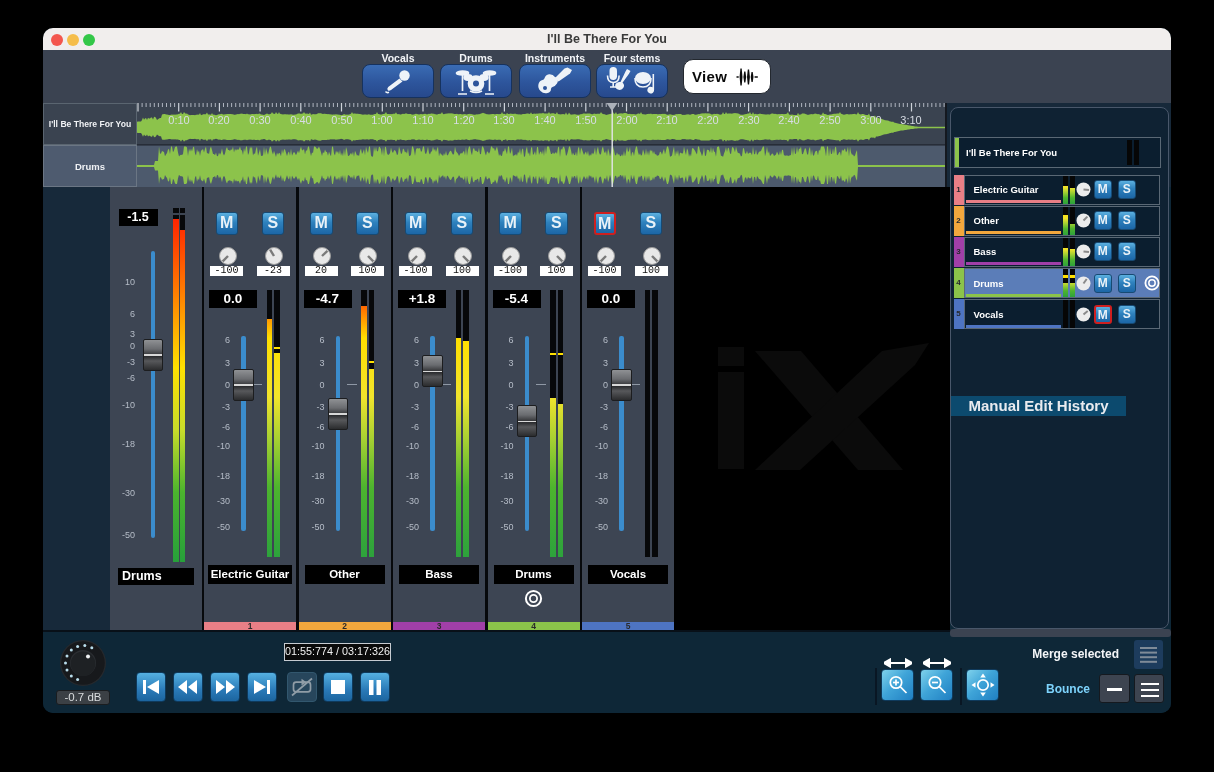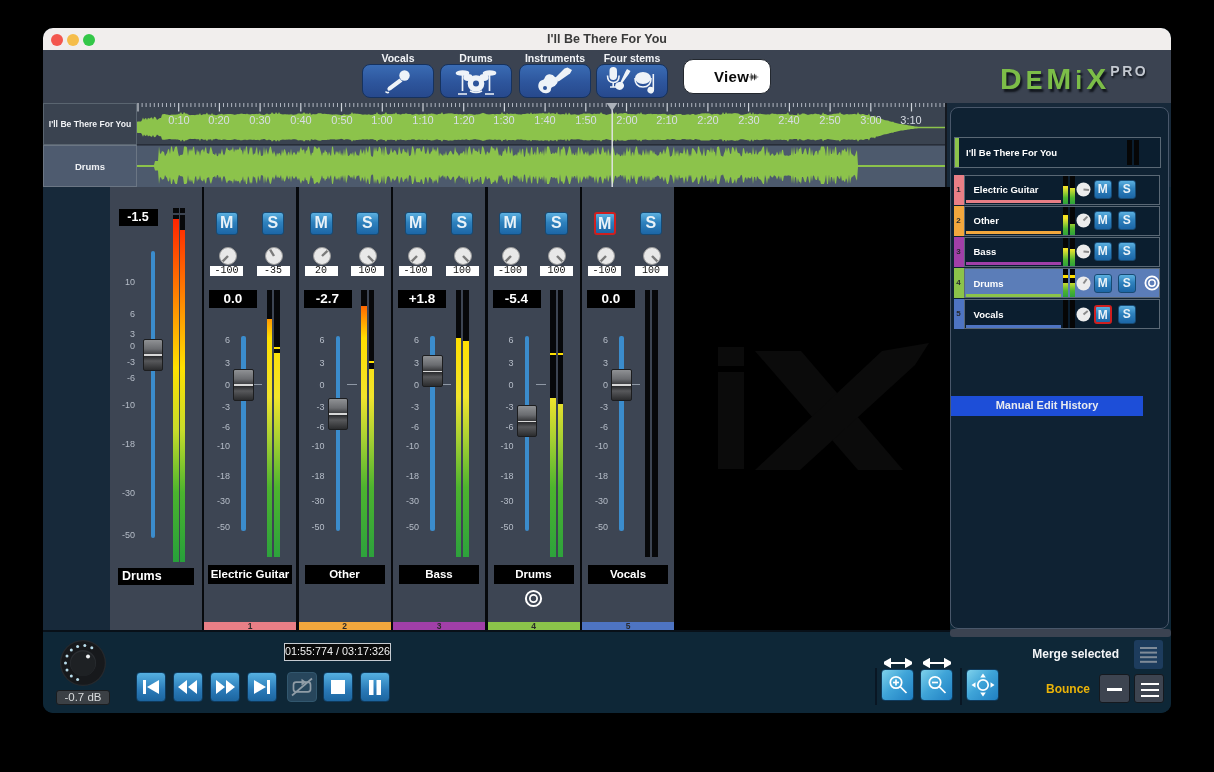--- a/index.html
+++ b/index.html
@@ -55,35 +55,33 @@
 <rect x="4.5" y="2" width="7.5" height="13" rx="3.7"></rect>
 <path d="M2.5 10.5 q0 7 5.8 7 q5.8 0 5.8 -7" stroke="#eef3f8" stroke-width="1.6" fill="none"></path>
 <path d="M8.2 17.5 V22 M5 22 H11.5" stroke="#eef3f8" stroke-width="1.6"></path>
 <path d="M22 4 l3.5 2 -1.5 2.8 -6.5 9 q2.5 2 1 4.8 q-1.5 2.8 -4.8 2.2 q-3.2 -0.6 -3.5 -3.5 q-0.3 -3 2.8 -4 q1.5 -0.5 2.5 -0.2 l5 -10.5 z"></path>
 <ellipse cx="38" cy="13" rx="8" ry="6"></ellipse>
 <path d="M30 13 q0 9 8 9 q8 0 8 -9" stroke="#eef3f8" stroke-width="1.7" fill="none"></path>
 <path d="M47.5 9 l1.6 0 0 16 a3.4 3.4 0 1 1 -1.6 -2.8 z"></path>
 </g>
         </svg>
       </div>
-      <div style="position:absolute;left:640px;top:9px;width:88px;height:35px;background:#fff;border:1.6px solid #23282f;border-radius:10px;box-sizing:border-box;display:flex;align-items:center;justify-content:space-between;padding:0 11px 0 30px">
+      <div style="position:absolute;left:640px;top:9px;width:88px;height:35px;background:#fff;border:1.6px solid #23282f;border-radius:10px;box-sizing:border-box;display:flex;align-items:center;justify-content:space-between;padding:0 11px 0 8px">
         <span style="color:#0a0a0a;font-size:15px;font-weight:bold;letter-spacing:0.3px">View</span>
         <svg width="23" height="20" viewBox="0 0 23 20">
           <g fill="#0a0a0a">
 <path d="M0.5 9.3 h2.2 v1.4 h-2.2 z"></path>
 <polygon points="4.4,1.5 5.7,1.5 6.5,10 5.7,18.5 4.4,18.5 3.6,10"></polygon>
 <polygon points="8.2,4.5 9.4,4.5 10.2,10 9.4,15.5 8.2,15.5 7.4,10"></polygon>
 <polygon points="11.8,2.5 13.1,2.5 13.9,10 13.1,17.5 11.8,17.5 11.0,10"></polygon>
 <polygon points="15.5,5 16.7,5 17.5,10 16.7,15 15.5,15 14.7,10"></polygon>
 <path d="M18.6 9.3 h3.2 v1.4 h-3.2 z"></path>
 </g>
         </svg>
       </div>
-      <div style="position:absolute;left:957px;top:6px;width:175px;text-align:left;white-space:nowrap;line-height:30px">
-<span style="font-weight:bold;font-size:30px;letter-spacing:4px;color:#7cbd48;text-shadow:2px 3px 2px rgba(8,11,16,0.8)">D<span style="font-size:25px">E</span>M<span style="font-size:25px">i</span>X</span><span style="font-weight:bold;font-size:14px;color:#c3c8d0;vertical-align:13px;letter-spacing:2.5px;text-shadow:1px 2px 2px rgba(8,11,16,0.8)">PRO</span></div>
     </div>
   <div style="position:absolute;left:0;top:75px;width:94px;height:42px;background:#3a4350;border:1px solid #5a6570;box-sizing:border-box;display:flex;align-items:center;justify-content:center;color:#f0f2f5;font-size:8.6px;font-weight:bold">I'll Be There For You</div>
   <div style="position:absolute;left:0;top:117px;width:94px;height:42px;background:#4e5b6f;border:1px solid #6b7684;box-sizing:border-box;display:flex;align-items:center;justify-content:center;color:#f0f2f5;font-size:9.5px;font-weight:bold">Drums</div>
   <div style="position:absolute;left:904px;top:75px;width:224px;height:84px;background:#17293a"></div>
   <svg width="810" height="84" style="position:absolute;left:94px;top:75px">
 <rect x="0" y="0" width="810" height="42" fill="#3a4350"></rect>
 <rect x="0" y="42" width="810" height="42" fill="#4d5a6d"></rect>
 <rect x="0" y="41" width="810" height="1.6" fill="#272d38"></rect>
 <path d="M0,24.5L0,18.8L1,18.4L2,18.4L3,18.5L4,18.4L5,16.9L6,14.5L7,16.8L8,15.6L9,15.1L10,17.0L11,14.8L12,15.6L13,15.6L14,14.4L15,14.5L16,16.4L17,14.0L18,13.8L19,14.9L20,17.0L21,16.2L22,15.4L23,14.9L24,15.0L25,11.6L26,11.2L27,11.1L28,11.1L29,11.4L30,11.5L31,11.8L32,12.1L33,11.9L34,11.7L35,11.6L36,11.8L37,11.6L38,11.7L39,11.6L40,11.4L41,11.3L42,10.8L43,10.8L44,9.0L45,11.1L46,11.0L47,9.0L48,10.3L49,10.7L50,10.6L51,11.4L52,11.8L53,12.2L54,12.1L55,12.0L56,12.1L57,11.9L58,12.2L59,11.8L60,11.8L61,11.6L62,11.8L63,10.0L64,12.2L65,11.8L66,11.6L67,10.9L68,11.4L69,11.1L70,9.6L71,11.4L72,11.4L73,11.6L74,11.7L75,9.9L76,11.7L77,11.5L78,11.9L79,12.2L80,12.1L81,11.5L82,11.2L83,11.3L84,11.0L85,10.8L86,11.4L87,11.4L88,11.3L89,11.2L90,11.0L91,10.9L92,10.9L93,11.1L94,10.9L95,11.3L96,11.2L97,11.7L98,11.7L99,11.4L100,11.2L101,11.0L102,11.3L103,10.7L104,10.7L105,10.6L106,10.9L107,11.1L108,11.1L109,11.2L110,10.6L111,11.2L112,11.2L113,11.6L114,11.2L115,11.1L116,11.0L117,11.3L118,10.9L119,10.9L120,10.8L121,11.2L122,10.6L123,10.7L124,11.4L125,11.5L126,11.7L127,11.9L128,11.6L129,10.9L130,10.6L131,11.0L132,11.5L133,10.9L134,10.8L135,9.0L136,10.4L137,10.7L138,10.9L139,9.0L140,10.5L141,10.9L142,9.0L143,10.9L144,10.7L145,11.4L146,11.3L147,11.6L148,11.1L149,11.4L150,11.3L151,11.4L152,11.4L153,11.5L154,11.2L155,11.4L156,11.7L157,11.8L158,11.6L159,11.5L160,11.1L161,10.4L162,10.6L163,10.5L164,10.9L165,10.4L166,10.6L167,9.0L168,10.5L169,10.8L170,10.6L171,10.7L172,11.1L173,9.4L174,11.8L175,11.5L176,11.0L177,11.2L178,11.3L179,11.2L180,11.0L181,10.3L182,10.3L183,10.2L184,10.3L185,10.8L186,11.0L187,10.8L188,10.8L189,10.9L190,11.0L191,11.3L192,11.0L193,11.6L194,11.3L195,11.7L196,11.6L197,11.6L198,11.6L199,11.2L200,11.6L201,11.6L202,11.7L203,11.7L204,12.2L205,12.1L206,11.7L207,11.0L208,11.4L209,11.7L210,11.6L211,11.8L212,11.4L213,11.2L214,10.8L215,9.0L216,10.7L217,10.5L218,10.5L219,10.8L220,10.8L221,10.8L222,11.1L223,11.1L224,11.2L225,11.4L226,11.7L227,11.5L228,11.4L229,11.4L230,11.7L231,11.5L232,11.2L233,11.7L234,11.8L235,11.7L236,11.7L237,11.2L238,11.0L239,10.9L240,9.0L241,11.0L242,11.0L243,11.4L244,11.5L245,11.5L246,11.1L247,11.0L248,10.6L249,9.0L250,11.0L251,11.1L252,10.9L253,11.2L254,11.1L255,11.2L256,10.8L257,10.8L258,10.8L259,9.2L260,11.1L261,11.2L262,11.1L263,11.4L264,11.6L265,10.9L266,10.8L267,10.9L268,10.7L269,10.3L270,10.8L271,10.9L272,11.1L273,10.9L274,11.1L275,11.8L276,11.5L277,11.6L278,11.1L279,10.7L280,11.0L281,11.3L282,11.6L283,11.3L284,10.9L285,11.2L286,11.2L287,10.9L288,10.8L289,10.9L290,11.4L291,11.0L292,10.8L293,10.9L294,10.5L295,10.5L296,10.7L297,10.7L298,11.2L299,11.2L300,11.7L301,11.1L302,11.0L303,10.8L304,10.7L305,9.0L306,10.9L307,11.2L308,10.8L309,10.8L310,10.6L311,10.4L312,10.2L313,10.6L314,10.3L315,10.5L316,10.4L317,11.0L318,11.1L319,10.9L320,10.8L321,11.3L322,11.3L323,11.0L324,11.1L325,11.4L326,11.2L327,11.2L328,11.1L329,11.6L330,11.4L331,10.9L332,10.9L333,10.7L334,11.3L335,11.0L336,11.7L337,11.6L338,11.9L339,11.3L340,11.5L341,11.3L342,11.2L343,10.9L344,10.6L345,10.3L346,9.7L347,10.2L348,10.5L349,11.0L350,11.2L351,11.3L352,11.4L353,11.3L354,11.2L355,11.1L356,11.1L357,11.1L358,11.4L359,11.1L360,10.9L361,11.1L362,11.3L363,11.1L364,11.0L365,9.0L366,11.0L367,10.8L368,11.1L369,11.7L370,9.8L371,11.0L372,10.9L373,10.8L374,10.6L375,10.9L376,10.8L377,11.0L378,10.5L379,11.0L380,11.3L381,11.3L382,11.4L383,11.2L384,11.7L385,11.2L386,11.1L387,11.0L388,11.1L389,10.8L390,10.6L391,10.4L392,10.7L393,11.1L394,9.3L395,10.9L396,10.9L397,10.6L398,10.8L399,10.7L400,10.6L401,10.7L402,10.2L403,10.5L404,10.3L405,10.5L406,9.8L407,10.5L408,10.6L409,10.6L410,10.5L411,10.6L412,9.0L413,10.8L414,10.6L415,10.3L416,10.2L417,10.2L418,11.0L419,10.7L420,9.0L421,11.3L422,11.0L423,11.6L424,11.2L425,11.2L426,11.1L427,11.2L428,11.4L429,9.2L430,11.4L431,11.4L432,9.5L433,11.0L434,11.7L435,11.6L436,11.4L437,11.3L438,11.3L439,11.6L440,11.7L441,11.8L442,11.7L443,11.5L444,11.1L445,11.2L446,10.6L447,10.6L448,10.6L449,10.8L450,10.4L451,10.6L452,10.4L453,10.6L454,11.1L455,11.2L456,11.3L457,10.6L458,10.8L459,11.0L460,10.7L461,10.7L462,10.7L463,10.7L464,9.0L465,10.6L466,11.0L467,11.2L468,11.3L469,11.9L470,11.8L471,11.5L472,11.2L473,11.0L474,10.8L475,10.7L476,9.0L477,10.7L478,10.8L479,9.0L480,11.3L481,10.9L482,10.4L483,10.4L484,10.3L485,10.5L486,10.5L487,10.1L488,10.1L489,10.1L490,10.6L491,10.9L492,11.1L493,10.8L494,11.3L495,10.9L496,11.3L497,10.9L498,11.5L499,11.4L500,11.1L501,10.4L502,10.6L503,10.9L504,9.1L505,11.1L506,11.2L507,11.2L508,11.5L509,11.4L510,11.1L511,11.0L512,10.7L513,10.9L514,10.6L515,11.2L516,11.1L517,11.1L518,10.9L519,11.1L520,11.1L521,11.4L522,11.0L523,11.2L524,10.9L525,11.0L526,10.8L527,10.9L528,10.8L529,11.2L530,11.7L531,11.7L532,11.6L533,11.2L534,11.6L535,11.8L536,11.9L537,11.7L538,11.7L539,11.0L540,11.3L541,10.9L542,11.1L543,10.9L544,11.1L545,11.8L546,12.0L547,11.8L548,11.9L549,11.5L550,11.6L551,11.3L552,11.6L553,11.8L554,11.6L555,11.1L556,11.0L557,11.0L558,11.9L559,11.6L560,11.7L561,11.1L562,11.3L563,11.0L564,10.4L565,10.5L566,10.3L567,10.5L568,10.3L569,10.3L570,10.5L571,10.3L572,10.5L573,10.6L574,11.2L575,11.4L576,11.2L577,10.8L578,11.1L579,11.0L580,10.8L581,11.0L582,11.2L583,11.7L584,11.4L585,11.3L586,9.0L587,11.0L588,11.1L589,9.1L590,10.8L591,10.4L592,10.5L593,10.6L594,10.5L595,10.8L596,10.3L597,10.2L598,10.0L599,10.2L600,10.3L601,10.4L602,10.8L603,11.4L604,11.7L605,11.7L606,11.7L607,11.4L608,11.2L609,10.9L610,11.0L611,10.3L612,10.7L613,9.0L614,11.1L615,11.2L616,9.0L617,11.2L618,10.9L619,10.8L620,11.4L621,10.9L622,10.9L623,10.5L624,11.0L625,11.0L626,11.3L627,11.2L628,11.6L629,11.5L630,11.5L631,11.3L632,11.5L633,11.4L634,10.7L635,10.6L636,10.6L637,11.1L638,10.8L639,11.1L640,11.2L641,11.2L642,10.9L643,11.3L644,11.1L645,11.0L646,11.0L647,11.2L648,11.0L649,11.0L650,10.6L651,9.0L652,11.5L653,11.7L654,11.7L655,11.4L656,11.8L657,11.9L658,12.0L659,12.1L660,12.1L661,9.8L662,11.8L663,11.6L664,11.4L665,10.6L666,10.6L667,10.5L668,10.8L669,11.3L670,11.5L671,11.9L672,11.5L673,11.4L674,11.0L675,11.2L676,11.2L677,11.1L678,10.4L679,10.7L680,10.9L681,11.3L682,11.1L683,11.7L684,11.8L685,11.6L686,9.3L687,11.0L688,11.0L689,11.2L690,11.7L691,11.9L692,11.8L693,11.5L694,11.4L695,11.2L696,11.1L697,10.8L698,10.8L699,10.7L700,10.6L701,10.6L702,10.6L703,9.0L704,10.8L705,10.9L706,11.4L707,11.7L708,11.6L709,11.3L710,11.0L711,11.3L712,11.6L713,11.2L714,11.2L715,11.3L716,11.1L717,11.0L718,10.8L719,11.4L720,11.2L721,9.0L722,10.9L723,11.2L724,11.4L725,11.1L726,10.9L727,11.3L728,11.7L729,12.1L730,12.1L731,11.9L732,10.5L733,12.9L734,13.5L735,13.6L736,13.4L737,13.6L738,12.5L739,14.7L740,14.7L741,14.8L742,15.2L743,15.4L744,15.8L745,16.1L746,16.6L747,16.7L748,17.2L749,17.2L750,17.4L751,17.6L752,18.1L753,18.4L754,18.6L755,19.0L756,18.4L757,19.6L758,19.7L759,19.9L760,20.2L761,20.5L762,20.8L763,21.1L764,21.1L765,21.2L766,21.3L767,21.5L768,21.7L769,21.8L770,22.0L771,22.2L772,22.4L773,22.6L774,22.8L775,23.0L776,22.9L777,23.2L778,23.4L779,23.5L780,23.6L781,23.7L782,23.7L783,23.7L784,23.7L785,23.7L786,23.7L787,23.7L788,23.7L789,23.7L790,23.7L791,23.7L792,23.7L793,23.7L794,23.7L795,23.7L796,23.7L797,23.7L798,23.7L799,23.7L800,23.7L801,23.7L802,23.7L803,23.7L804,23.7L805,23.7L806,23.7L807,23.7L808,23.7L809,23.7L810,24.5L809,25.2L808,25.2L807,25.2L806,25.2L805,25.2L804,25.2L803,25.2L802,25.2L801,25.2L800,25.2L799,25.2L798,25.2L797,25.2L796,25.2L795,25.2L794,25.2L793,25.2L792,25.2L791,25.2L790,25.2L789,25.2L788,25.2L787,25.2L786,25.2L785,25.2L784,25.2L783,25.2L782,25.2L781,25.3L780,25.4L779,25.4L778,25.5L777,25.7L776,25.9L775,25.9L774,26.0L773,26.2L772,26.5L771,26.6L770,26.8L769,27.0L768,27.1L767,27.2L766,27.4L765,27.5L764,27.6L763,27.7L762,27.9L761,28.2L760,28.5L759,28.7L758,28.9L757,29.0L756,30.1L755,29.5L754,29.9L753,30.1L752,30.4L751,30.8L750,31.0L749,31.2L748,31.3L747,31.6L746,31.8L745,32.2L744,32.5L743,32.9L742,33.0L741,33.4L740,33.5L739,33.5L738,35.6L737,34.5L736,34.7L735,34.5L734,34.6L733,35.2L732,37.4L731,36.1L730,35.9L729,35.9L728,36.3L727,36.7L726,37.0L725,36.8L724,36.5L723,36.7L722,37.0L721,38.8L720,36.7L719,36.6L718,37.1L717,36.9L716,36.8L715,36.6L714,36.8L713,36.7L712,36.4L711,36.6L710,36.9L709,36.7L708,36.4L707,36.2L706,36.6L705,37.0L704,37.1L703,38.8L702,37.3L701,37.3L700,37.3L699,37.2L698,37.1L697,37.1L696,36.8L695,36.7L694,36.5L693,36.4L692,36.2L691,36.1L690,36.3L689,36.7L688,36.9L687,36.9L686,38.5L685,36.3L684,36.2L683,36.3L682,36.8L681,36.7L680,37.0L679,37.2L678,37.4L677,36.8L676,36.7L675,36.8L674,36.9L673,36.5L672,36.4L671,36.1L670,36.4L669,36.7L668,37.1L667,37.4L666,37.3L665,37.3L664,36.6L663,36.3L662,36.2L661,38.0L660,36.0L659,35.9L658,36.0L657,36.1L656,36.2L655,36.5L654,36.3L653,36.3L652,36.5L651,38.7L650,37.3L649,36.9L648,36.9L647,36.7L646,36.9L645,36.9L644,36.8L643,36.6L642,37.0L641,36.7L640,36.8L639,36.8L638,37.1L637,36.9L636,37.3L635,37.3L634,37.2L633,36.6L632,36.4L631,36.7L630,36.4L629,36.5L628,36.3L627,36.7L626,36.7L625,36.9L624,36.9L623,37.3L622,37.0L621,37.0L620,36.6L619,37.1L618,37.0L617,36.7L616,38.8L615,36.7L614,36.8L613,38.8L612,37.2L611,37.5L610,36.9L609,37.0L608,36.8L607,36.5L606,36.3L605,36.3L604,36.3L603,36.6L602,37.1L601,37.5L600,37.6L599,37.6L598,37.9L597,37.6L596,37.6L595,37.1L594,37.3L593,37.3L592,37.4L591,37.5L590,37.1L589,38.7L588,36.9L587,36.9L586,38.8L585,36.6L584,36.6L583,36.3L582,36.8L581,36.9L580,37.1L579,37.0L578,36.9L577,37.1L576,36.8L575,36.5L574,36.8L573,37.3L572,37.4L571,37.6L570,37.4L569,37.6L568,37.5L567,37.4L566,37.6L565,37.4L564,37.4L563,37.0L562,36.6L561,36.8L560,36.3L559,36.3L558,36.1L557,36.9L556,37.0L555,36.8L554,36.4L553,36.2L552,36.4L551,36.6L550,36.4L549,36.5L548,36.1L547,36.2L546,36.0L545,36.2L544,36.8L543,37.0L542,36.8L541,37.0L540,36.7L539,36.9L538,36.3L537,36.3L536,36.0L535,36.1L534,36.4L533,36.7L532,36.4L531,36.3L530,36.3L529,36.7L528,37.1L527,37.0L526,37.1L525,36.9L524,37.0L523,36.8L522,36.9L521,36.6L520,36.9L519,36.8L518,37.0L517,36.8L516,36.8L515,36.7L514,37.3L513,37.0L512,37.2L511,36.9L510,36.9L509,36.6L508,36.5L507,36.8L506,36.8L505,36.9L504,38.7L503,37.0L502,37.3L501,37.4L500,36.9L499,36.5L498,36.5L497,37.0L496,36.6L495,37.0L494,36.6L493,37.1L492,36.8L491,37.1L490,37.3L489,37.8L488,37.7L487,37.7L486,37.4L485,37.3L484,37.6L483,37.4L482,37.4L481,37.0L480,36.6L479,38.8L478,37.1L477,37.2L476,38.8L475,37.2L474,37.1L473,36.9L472,36.8L471,36.5L470,36.2L469,36.1L468,36.7L467,36.7L466,36.9L465,37.3L464,38.8L463,37.2L462,37.2L461,37.2L460,37.2L459,36.9L458,37.1L457,37.3L456,36.7L455,36.7L454,36.9L453,37.3L452,37.5L451,37.3L450,37.5L449,37.1L448,37.3L447,37.3L446,37.3L445,36.7L444,36.8L443,36.4L442,36.2L441,36.2L440,36.3L439,36.4L438,36.6L437,36.6L436,36.5L435,36.3L434,36.3L433,36.9L432,38.3L431,36.5L430,36.6L429,38.5L428,36.6L427,36.7L426,36.9L425,36.8L424,36.8L423,36.4L422,37.0L421,36.6L420,38.8L419,37.2L418,36.9L417,37.6L416,37.7L415,37.6L414,37.3L413,37.1L412,38.8L411,37.3L410,37.4L409,37.3L408,37.3L407,37.4L406,38.0L405,37.3L404,37.6L403,37.4L402,37.7L401,37.2L400,37.3L399,37.2L398,37.1L397,37.3L396,37.0L395,37.0L394,38.5L393,36.9L392,37.2L391,37.5L390,37.2L389,37.1L388,36.8L387,37.0L386,36.8L385,36.7L384,36.2L383,36.7L382,36.6L381,36.6L380,36.6L379,36.9L378,37.4L377,36.9L376,37.1L375,37.0L374,37.2L373,37.1L372,37.0L371,36.9L370,38.0L369,36.3L368,36.8L367,37.1L366,36.9L365,38.8L364,37.0L363,36.8L362,36.7L361,36.8L360,37.0L359,36.8L358,36.6L357,36.8L356,36.9L355,36.8L354,36.8L353,36.6L352,36.6L351,36.7L350,36.8L349,37.0L348,37.4L347,37.6L346,38.1L345,37.5L344,37.2L343,37.0L342,36.8L341,36.7L340,36.5L339,36.6L338,36.1L337,36.4L336,36.3L335,36.9L334,36.6L333,37.2L332,37.0L331,37.0L330,36.5L329,36.3L328,36.8L327,36.8L326,36.7L325,36.6L324,36.9L323,36.9L322,36.7L321,36.7L320,37.1L319,37.0L318,36.8L317,36.9L316,37.5L315,37.4L314,37.6L313,37.3L312,37.7L311,37.5L310,37.3L309,37.1L308,37.1L307,36.7L306,37.0L305,38.8L304,37.2L303,37.1L302,36.9L301,36.8L300,36.3L299,36.7L298,36.7L297,37.2L296,37.2L295,37.4L294,37.4L293,37.0L292,37.1L291,36.9L290,36.6L289,37.0L288,37.1L287,37.0L286,36.8L285,36.8L284,37.0L283,36.7L282,36.4L281,36.7L280,36.9L279,37.2L278,36.8L277,36.3L276,36.5L275,36.2L274,36.8L273,37.0L272,36.8L271,37.0L270,37.1L269,37.6L268,37.2L267,37.0L266,37.1L265,37.0L264,36.4L263,36.5L262,36.9L261,36.8L260,36.8L259,38.6L258,37.1L257,37.1L256,37.1L255,36.7L254,36.8L253,36.8L252,37.0L251,36.8L250,37.0L249,38.8L248,37.3L247,37.0L246,36.9L245,36.5L244,36.5L243,36.5L242,36.9L241,36.9L240,38.8L239,37.0L238,37.0L237,36.7L236,36.2L235,36.2L234,36.2L233,36.3L232,36.7L231,36.5L230,36.3L229,36.5L228,36.6L227,36.5L226,36.3L225,36.6L224,36.8L223,36.8L222,36.8L221,37.1L220,37.1L219,37.1L218,37.4L217,37.3L216,37.2L215,38.8L214,37.1L213,36.7L212,36.5L211,36.2L210,36.3L209,36.3L208,36.5L207,36.9L206,36.3L205,35.9L204,35.8L203,36.3L202,36.2L201,36.4L200,36.4L199,36.7L198,36.4L197,36.3L196,36.4L195,36.3L194,36.6L193,36.3L192,36.9L191,36.6L190,36.9L189,37.0L188,37.1L187,37.1L186,36.9L185,37.1L184,37.5L183,37.7L182,37.6L181,37.6L180,37.0L179,36.7L178,36.6L177,36.7L176,36.9L175,36.5L174,36.2L173,38.4L172,36.9L171,37.2L170,37.3L169,37.1L168,37.4L167,38.8L166,37.3L165,37.5L164,37.0L163,37.3L162,37.3L161,37.4L160,36.8L159,36.4L158,36.3L157,36.2L156,36.2L155,36.6L154,36.7L153,36.4L152,36.5L151,36.5L150,36.7L149,36.6L148,36.9L147,36.4L146,36.7L145,36.5L144,37.2L143,37.0L142,38.8L141,37.1L140,37.4L139,38.8L138,37.1L137,37.2L136,37.4L135,38.8L134,37.1L133,37.0L132,36.5L131,36.9L130,37.3L129,37.0L128,36.3L127,36.1L126,36.3L125,36.4L124,36.5L123,37.2L122,37.3L121,36.8L120,37.1L119,37.0L118,37.0L117,36.6L116,36.9L115,36.8L114,36.7L113,36.4L112,36.8L111,36.8L110,37.3L109,36.8L108,36.8L107,36.8L106,37.0L105,37.3L104,37.2L103,37.2L102,36.7L101,36.9L100,36.8L99,36.6L98,36.3L97,36.3L96,36.7L95,36.7L94,37.0L93,36.9L92,37.0L91,37.0L90,36.9L89,36.7L88,36.6L87,36.5L86,36.6L85,37.1L84,36.9L83,36.6L82,36.7L81,36.5L80,35.9L79,35.8L78,36.0L77,36.5L76,36.3L75,37.9L74,36.3L73,36.4L72,36.6L71,36.5L70,38.2L69,36.8L68,36.6L67,37.0L66,36.4L65,36.2L64,35.8L63,37.9L62,36.2L61,36.3L60,36.2L59,36.2L58,35.8L57,36.1L56,35.9L55,36.0L54,35.9L53,35.8L52,36.2L51,36.6L50,37.3L49,37.2L48,37.6L47,38.8L46,36.9L45,36.8L44,38.8L43,37.1L42,37.1L41,36.6L40,36.6L39,36.4L38,36.3L37,36.4L36,36.2L35,36.4L34,36.2L33,36.1L32,35.9L31,36.2L30,36.5L29,36.6L28,36.8L27,36.8L26,36.7L25,36.4L24,33.3L23,33.3L22,32.9L21,32.2L20,31.4L19,33.3L18,34.3L17,34.1L16,31.9L15,33.7L14,33.8L13,32.7L12,32.7L11,33.4L10,31.4L9,33.1L8,32.7L7,31.6L6,33.7L5,31.5L4,30.1L3,30.0L2,30.1L1,30.1L0,29.8Z" fill="#8cc34b"></path>
 <path d="M0,63L0,62.0L1,62.0L2,62.0L3,62.0L4,62.0L5,62.0L6,62.0L7,62.0L8,62.0L9,62.0L10,62.0L11,62.0L12,62.0L13,62.0L14,62.0L15,62.0L16,62.0L17,62.0L18,58.0L19,58.0L20,58.0L21,58.0L22,43.5L23,50.7L24,50.4L25,48.0L26,48.5L27,48.9L28,53.2L29,51.4L30,50.1L31,46.4L32,46.1L33,51.0L34,43.5L35,43.5L36,49.2L37,47.6L38,43.9L39,43.5L40,43.5L41,49.6L42,53.5L43,52.2L44,51.8L45,51.9L46,51.1L47,43.5L48,43.5L49,43.5L50,44.5L51,53.1L52,45.5L53,48.8L54,45.4L55,48.5L56,44.2L57,43.5L58,50.4L59,52.4L60,46.0L61,49.5L62,47.5L63,52.9L64,47.7L65,47.1L66,46.1L67,49.6L68,45.7L69,43.5L70,50.4L71,50.0L72,51.2L73,45.5L74,43.5L75,46.9L76,51.1L77,50.9L78,52.2L79,49.4L80,53.3L81,53.0L82,49.5L83,51.8L84,49.8L85,45.3L86,50.4L87,52.4L88,50.6L89,46.0L90,43.9L91,47.1L92,47.0L93,47.9L94,46.3L95,47.0L96,43.5L97,49.4L98,45.8L99,47.7L100,45.9L101,46.9L102,46.1L103,43.5L104,47.1L105,47.4L106,51.9L107,44.9L108,49.0L109,43.5L110,43.5L111,52.1L112,49.7L113,43.5L114,45.8L115,43.5L116,52.4L117,50.3L118,51.1L119,46.0L120,43.5L121,52.8L122,49.5L123,46.1L124,53.1L125,52.8L126,52.6L127,43.5L128,51.9L129,44.7L130,48.5L131,51.8L132,47.1L133,43.5L134,44.0L135,48.7L136,51.5L137,47.8L138,50.8L139,54.0L140,49.4L141,51.8L142,49.7L143,50.4L144,53.3L145,46.1L146,50.7L147,46.2L148,46.5L149,49.7L150,52.9L151,49.8L152,48.4L153,52.7L154,45.4L155,52.8L156,50.5L157,48.7L158,50.3L159,52.2L160,50.0L161,47.6L162,50.3L163,46.4L164,43.5L165,47.2L166,47.3L167,45.8L168,51.4L169,47.2L170,47.8L171,43.5L172,43.5L173,48.8L174,53.1L175,49.5L176,49.9L177,43.5L178,43.6L179,44.5L180,45.9L181,45.2L182,43.5L183,46.1L184,49.2L185,52.9L186,48.9L187,50.2L188,46.5L189,48.8L190,49.1L191,52.8L192,48.5L193,51.2L194,53.3L195,43.8L196,43.5L197,50.5L198,52.5L199,47.5L200,49.9L201,47.9L202,51.4L203,46.7L204,52.7L205,49.4L206,53.2L207,45.4L208,53.1L209,43.9L210,47.1L211,53.1L212,52.8L213,51.6L214,49.8L215,51.9L216,48.6L217,53.8L218,47.7L219,50.0L220,52.7L221,51.8L222,53.3L223,48.1L224,45.6L225,51.1L226,49.0L227,45.9L228,52.2L229,43.5L230,47.2L231,50.1L232,43.5L233,43.5L234,52.5L235,53.8L236,53.5L237,43.5L238,48.7L239,43.5L240,48.5L241,48.0L242,43.5L243,44.2L244,46.2L245,52.3L246,43.5L247,53.3L248,43.5L249,44.3L250,50.3L251,52.1L252,51.6L253,50.1L254,44.5L255,48.5L256,50.0L257,47.3L258,47.2L259,48.8L260,52.3L261,50.9L262,43.5L263,46.8L264,51.0L265,50.3L266,45.4L267,46.5L268,49.4L269,48.5L270,50.7L271,45.0L272,52.7L273,52.9L274,51.5L275,43.5L276,43.5L277,46.8L278,52.7L279,46.4L280,45.1L281,45.5L282,45.4L283,45.1L284,49.1L285,47.8L286,43.5L287,43.5L288,50.0L289,51.3L290,48.2L291,43.6L292,50.0L293,51.4L294,48.8L295,48.2L296,43.5L297,47.8L298,45.7L299,49.0L300,46.0L301,43.5L302,53.4L303,49.5L304,51.5L305,51.6L306,53.3L307,50.1L308,52.5L309,47.7L310,52.6L311,51.9L312,49.8L313,48.0L314,47.7L315,50.1L316,51.7L317,50.9L318,43.5L319,48.3L320,49.6L321,50.8L322,52.9L323,51.3L324,49.8L325,50.7L326,48.9L327,47.8L328,52.3L329,43.5L330,52.7L331,46.8L332,43.5L333,43.5L334,49.2L335,52.3L336,46.0L337,44.9L338,48.0L339,47.6L340,48.5L341,49.3L342,44.4L343,51.2L344,50.9L345,43.5L346,43.5L347,45.7L348,50.1L349,52.4L350,48.3L351,49.0L352,50.7L353,48.8L354,43.5L355,43.5L356,45.8L357,45.0L358,48.2L359,45.9L360,43.5L361,47.8L362,53.1L363,50.9L364,52.9L365,52.7L366,47.7L367,48.7L368,44.7L369,48.1L370,51.3L371,43.5L372,43.5L373,51.1L374,48.9L375,44.6L376,53.6L377,52.1L378,52.4L379,50.7L380,53.0L381,48.5L382,50.6L383,45.1L384,52.3L385,46.4L386,45.3L387,53.7L388,53.5L389,46.5L390,43.5L391,51.2L392,48.9L393,53.5L394,45.3L395,43.5L396,51.9L397,50.8L398,48.1L399,52.7L400,44.3L401,43.7L402,52.1L403,49.2L404,48.3L405,51.4L406,46.8L407,53.0L408,43.5L409,51.2L410,43.5L411,43.5L412,43.5L413,47.2L414,51.0L415,51.1L416,49.3L417,51.1L418,49.9L419,49.1L420,50.9L421,44.6L422,43.5L423,53.9L424,45.5L425,46.9L426,44.1L427,43.5L428,46.6L429,52.9L430,51.4L431,47.9L432,43.6L433,43.5L434,47.3L435,52.4L436,49.4L437,51.8L438,52.2L439,48.6L440,53.4L441,45.6L442,43.5L443,51.9L444,44.5L445,46.6L446,49.6L447,52.0L448,50.0L449,48.4L450,52.0L451,47.6L452,53.5L453,50.9L454,52.8L455,49.6L456,51.4L457,49.6L458,44.3L459,52.2L460,46.8L461,43.5L462,49.6L463,51.7L464,51.1L465,45.6L466,43.5L467,48.6L468,50.3L469,47.5L470,52.9L471,45.3L472,48.4L473,53.4L474,49.4L475,43.5L476,43.5L477,47.3L478,52.0L479,52.4L480,49.2L481,51.9L482,50.8L483,52.9L484,53.3L485,50.9L486,53.5L487,47.7L488,53.4L489,49.0L490,43.5L491,49.0L492,48.1L493,43.5L494,53.7L495,49.4L496,48.9L497,53.1L498,47.3L499,43.5L500,43.5L501,49.1L502,52.2L503,50.2L504,52.8L505,51.8L506,46.3L507,49.6L508,52.6L509,45.2L510,52.2L511,47.6L512,52.7L513,46.5L514,48.4L515,47.1L516,51.0L517,47.9L518,51.5L519,50.9L520,52.7L521,52.4L522,51.9L523,48.5L524,49.3L525,51.8L526,48.6L527,45.8L528,51.2L529,47.4L530,43.5L531,43.5L532,47.0L533,53.7L534,53.2L535,52.4L536,47.4L537,43.5L538,53.4L539,47.6L540,51.5L541,46.7L542,53.8L543,49.6L544,50.0L545,50.6L546,50.2L547,43.5L548,48.5L549,52.1L550,45.3L551,47.6L552,53.8L553,50.8L554,53.4L555,45.6L556,44.9L557,46.3L558,47.8L559,49.8L560,51.4L561,43.5L562,43.5L563,48.0L564,50.0L565,53.3L566,50.2L567,44.2L568,52.9L569,52.5L570,46.6L571,47.1L572,47.3L573,49.8L574,43.5L575,50.6L576,44.8L577,48.6L578,49.0L579,53.7L580,44.2L581,43.5L582,43.5L583,47.9L584,53.1L585,52.7L586,54.1L587,50.5L588,48.0L589,43.9L590,48.9L591,44.4L592,45.4L593,50.2L594,51.2L595,44.5L596,43.9L597,46.1L598,49.2L599,43.5L600,47.6L601,50.2L602,49.7L603,51.0L604,53.6L605,52.8L606,44.9L607,45.5L608,50.3L609,50.7L610,47.7L611,51.0L612,50.0L613,49.6L614,49.9L615,52.2L616,43.5L617,50.7L618,51.4L619,46.2L620,52.1L621,50.8L622,48.8L623,48.5L624,47.9L625,45.5L626,43.5L627,43.5L628,53.3L629,49.7L630,43.5L631,50.5L632,48.1L633,52.9L634,51.9L635,50.6L636,50.7L637,53.0L638,52.3L639,51.4L640,48.4L641,50.8L642,52.6L643,47.7L644,51.9L645,47.0L646,46.7L647,52.6L648,52.3L649,53.0L650,51.9L651,53.2L652,52.5L653,52.5L654,51.8L655,44.0L656,52.8L657,43.5L658,51.0L659,50.4L660,43.5L661,49.7L662,45.6L663,46.1L664,43.5L665,51.2L666,50.9L667,47.9L668,45.0L669,45.9L670,50.7L671,52.0L672,46.1L673,43.8L674,53.0L675,46.3L676,52.6L677,52.4L678,48.9L679,47.8L680,47.9L681,52.6L682,46.6L683,47.9L684,43.5L685,43.5L686,43.5L687,43.5L688,46.8L689,53.4L690,43.5L691,43.5L692,53.7L693,44.2L694,51.0L695,50.8L696,45.3L697,51.1L698,44.6L699,43.5L700,52.3L701,51.5L702,49.5L703,48.8L704,53.0L705,46.3L706,48.1L707,46.8L708,45.2L709,49.6L710,47.7L711,43.5L712,53.5L713,43.6L714,49.4L715,51.7L716,51.4L717,53.4L718,52.5L719,49.2L720,47.0L721,62.0L722,62.0L723,62.0L724,62.0L725,62.0L726,62.0L727,62.0L728,62.0L729,62.0L730,62.0L731,62.0L732,62.0L733,62.0L734,62.0L735,62.0L736,62.0L737,62.0L738,62.0L739,62.0L740,62.0L741,62.0L742,62.0L743,62.0L744,62.0L745,62.0L746,62.0L747,62.0L748,62.0L749,62.0L750,62.0L751,62.0L752,62.0L753,62.0L754,62.0L755,62.0L756,62.0L757,62.0L758,62.0L759,62.0L760,62.0L761,62.0L762,62.0L763,62.0L764,62.0L765,62.0L766,62.0L767,62.0L768,62.0L769,62.0L770,62.0L771,62.0L772,62.0L773,62.0L774,62.0L775,62.0L776,62.0L777,62.0L778,62.0L779,62.0L780,62.0L781,62.0L782,62.0L783,62.0L784,62.0L785,62.0L786,62.0L787,62.0L788,62.0L789,62.0L790,62.0L791,62.0L792,62.0L793,62.0L794,62.0L795,62.0L796,62.0L797,62.0L798,62.0L799,62.0L800,62.0L801,62.0L802,62.0L803,62.0L804,62.0L805,62.0L806,62.0L807,62.0L808,62.0L809,62.0L810,63L809,63.9L808,63.9L807,63.9L806,63.9L805,63.9L804,63.9L803,63.9L802,63.9L801,63.9L800,63.9L799,63.9L798,63.9L797,63.9L796,63.9L795,63.9L794,63.9L793,63.9L792,63.9L791,63.9L790,63.9L789,63.9L788,63.9L787,63.9L786,63.9L785,63.9L784,63.9L783,63.9L782,63.9L781,63.9L780,63.9L779,63.9L778,63.9L777,63.9L776,63.9L775,63.9L774,63.9L773,63.9L772,63.9L771,63.9L770,63.9L769,63.9L768,63.9L767,63.9L766,63.9L765,63.9L764,63.9L763,63.9L762,63.9L761,63.9L760,63.9L759,63.9L758,63.9L757,63.9L756,63.9L755,63.9L754,63.9L753,63.9L752,63.9L751,63.9L750,63.9L749,63.9L748,63.9L747,63.9L746,63.9L745,63.9L744,63.9L743,63.9L742,63.9L741,63.9L740,63.9L739,63.9L738,63.9L737,63.9L736,63.9L735,63.9L734,63.9L733,63.9L732,63.9L731,63.9L730,63.9L729,63.9L728,63.9L727,63.9L726,63.9L725,63.9L724,63.9L723,63.9L722,63.9L721,63.9L720,77.7L719,75.7L718,72.6L717,71.8L716,73.7L715,73.4L714,75.6L713,80.8L712,71.7L711,80.9L710,77.1L709,75.3L708,79.3L707,77.9L706,76.7L705,78.4L704,72.2L703,76.1L702,75.4L701,73.5L700,72.9L699,80.9L698,79.9L697,73.9L696,79.2L695,74.2L694,74.0L693,80.3L692,71.5L691,80.9L690,80.9L689,71.8L688,77.9L687,80.9L686,80.9L685,80.9L684,80.9L683,76.9L682,78.1L681,72.6L680,76.9L679,76.9L678,76.0L677,72.8L676,72.6L675,78.4L674,72.2L673,80.7L672,78.6L671,73.1L670,74.3L669,78.7L668,79.5L667,76.9L666,74.1L665,73.9L664,80.9L663,78.6L662,79.0L661,75.2L660,80.9L659,74.6L658,74.1L657,80.9L656,72.3L655,80.5L654,73.3L653,72.6L652,72.7L651,72.0L650,73.2L649,72.2L648,72.9L647,72.6L646,78.0L645,77.8L644,73.2L643,77.1L642,72.6L641,74.3L640,76.4L639,73.7L638,72.8L637,72.2L636,74.3L635,74.4L634,73.2L633,72.3L632,76.7L631,74.5L630,80.9L629,75.2L628,71.9L627,80.9L626,80.9L625,79.1L624,76.9L623,76.3L622,76.1L621,74.2L620,73.0L619,78.5L618,73.7L617,74.3L616,80.9L615,73.0L614,75.1L613,75.4L612,75.0L611,74.1L610,77.1L609,74.3L608,74.7L607,79.1L606,79.7L605,72.4L604,71.7L603,74.1L602,75.2L601,74.7L600,77.2L599,80.9L598,75.7L597,78.5L596,80.6L595,80.0L594,73.9L593,74.8L592,79.2L591,80.2L590,76.0L589,80.6L588,76.8L587,74.5L586,71.2L585,72.5L584,72.1L583,76.9L582,80.9L581,80.9L580,80.3L579,71.5L578,75.9L577,76.3L576,79.7L575,74.4L574,80.9L573,75.1L572,77.4L571,77.7L570,78.1L569,72.6L568,72.3L567,80.3L566,74.7L565,72.0L564,75.0L563,76.8L562,80.9L561,80.9L560,73.6L559,75.2L558,77.0L557,78.4L556,79.7L555,79.0L554,71.8L553,74.2L552,71.5L551,77.1L550,79.3L549,73.0L548,76.3L547,80.9L546,74.8L545,74.4L544,74.9L543,75.4L542,71.5L541,78.0L540,73.5L539,77.2L538,71.8L537,80.9L536,77.3L535,72.8L534,72.1L533,71.6L532,77.7L531,80.9L530,80.9L529,77.3L528,73.8L527,78.8L526,76.2L525,73.3L524,75.6L523,76.3L522,73.2L521,72.8L520,72.5L519,74.2L518,73.6L517,76.9L516,74.1L515,77.6L514,76.4L513,78.2L512,72.5L511,77.2L510,72.9L509,79.4L508,72.6L507,75.4L506,78.4L505,73.3L504,72.4L503,74.8L502,72.9L501,75.8L500,80.9L499,80.9L498,77.5L497,72.1L496,75.9L495,75.5L494,71.6L493,80.9L492,76.7L491,75.9L490,80.9L489,75.9L488,71.8L487,77.0L486,71.8L485,74.1L484,71.9L483,72.2L482,74.3L481,73.3L480,75.7L479,72.8L478,73.1L477,77.4L476,80.9L475,80.9L474,75.5L473,71.8L472,76.4L471,79.3L470,72.3L469,77.3L468,74.7L467,76.3L466,80.9L465,79.0L464,74.0L463,73.4L462,75.3L461,80.9L460,77.9L459,72.9L458,80.2L457,75.3L456,73.6L455,75.4L454,72.4L453,74.1L452,71.7L451,77.2L450,73.1L449,76.5L448,75.0L447,73.1L446,75.3L445,78.1L444,80.0L443,73.2L442,80.9L441,79.0L440,71.8L439,76.2L438,72.9L437,73.3L436,75.5L435,72.7L434,77.4L433,80.9L432,80.9L431,76.9L430,73.7L429,72.3L428,78.1L427,80.9L426,80.4L425,77.8L424,79.1L423,71.3L422,80.9L421,79.9L420,74.2L419,75.8L418,75.1L417,73.9L416,75.6L415,73.9L414,74.0L413,77.6L412,80.9L411,80.9L410,80.9L409,73.9L408,80.9L407,72.2L406,77.9L405,73.6L404,76.5L403,75.7L402,73.0L401,80.8L400,80.2L399,72.4L398,76.8L397,74.2L396,73.2L395,80.9L394,79.3L393,71.7L392,76.0L391,73.8L390,80.9L389,78.2L388,71.7L387,71.6L386,79.3L385,78.2L384,72.9L383,79.5L382,74.4L381,76.4L380,72.2L379,74.3L378,72.7L377,73.1L376,71.7L375,79.9L374,75.9L373,74.0L372,80.9L371,80.9L370,73.8L369,76.7L368,79.8L367,76.1L366,77.1L365,72.5L364,72.3L363,74.1L362,72.1L361,77.0L360,80.9L359,78.7L358,76.6L357,79.6L356,78.8L355,80.9L354,80.9L353,76.1L352,74.4L351,75.9L350,76.5L349,72.7L348,74.9L347,78.9L346,80.9L345,80.9L344,74.1L343,73.9L342,80.1L341,75.6L340,76.3L339,77.2L338,76.8L337,79.6L336,78.6L335,72.8L334,75.7L333,80.9L332,80.9L331,77.9L330,72.5L329,80.9L328,72.9L327,77.0L326,76.0L325,74.3L324,75.2L323,73.7L322,72.3L321,74.2L320,75.3L319,76.5L318,80.9L317,74.1L316,73.4L315,74.9L314,77.0L313,76.8L312,75.1L311,73.2L310,72.6L309,77.1L308,72.7L307,74.9L306,71.9L305,73.5L304,73.6L303,75.5L302,71.8L301,80.9L300,78.6L299,75.9L298,78.9L297,77.0L296,80.9L295,76.6L294,76.0L293,73.7L292,74.9L291,80.8L290,76.7L289,73.7L288,75.0L287,80.9L286,80.9L285,77.0L284,75.8L283,79.5L282,79.2L281,79.1L280,79.5L279,78.3L278,72.5L277,77.9L276,80.9L275,80.9L274,73.6L273,72.3L272,72.5L271,79.5L270,74.3L269,76.3L268,75.5L267,78.2L266,79.2L265,74.7L264,74.0L263,77.9L262,80.9L261,74.1L260,72.8L259,76.1L258,77.5L257,77.5L256,75.0L255,76.4L254,80.0L253,74.9L252,73.5L251,73.0L250,74.6L249,80.2L248,80.9L247,72.0L246,80.9L245,72.8L244,78.4L243,80.3L242,80.9L241,76.8L240,76.3L239,80.9L238,76.1L237,80.9L236,71.7L235,71.5L234,72.7L233,80.9L232,80.9L231,74.9L230,77.5L229,80.9L228,73.0L227,78.7L226,75.8L225,73.9L224,79.1L223,76.7L222,71.9L221,73.3L220,72.5L219,75.0L218,77.1L217,71.5L216,76.2L215,73.2L214,75.2L213,73.5L212,72.4L211,72.1L210,77.6L209,80.6L208,72.1L207,79.2L206,72.0L205,75.5L204,72.5L203,78.0L202,73.7L201,76.9L200,75.1L199,77.2L198,72.6L197,74.5L196,80.9L195,80.7L194,71.9L193,73.9L192,76.4L191,72.4L190,75.8L189,76.0L188,78.2L187,74.8L186,75.9L185,72.3L184,75.7L183,78.5L182,80.9L181,79.4L180,78.7L179,80.0L178,80.8L177,80.9L176,75.0L175,75.4L174,72.1L173,76.1L172,80.9L171,80.9L170,77.0L169,77.5L168,73.7L167,78.8L166,77.5L165,77.5L164,80.9L163,78.3L162,74.7L161,77.2L160,74.9L159,73.0L158,74.7L157,76.1L156,74.5L155,72.4L154,79.2L153,72.5L152,76.4L151,75.2L150,72.3L149,75.2L148,78.2L147,78.5L146,74.3L145,78.5L144,71.9L143,74.6L142,75.2L141,73.3L140,75.6L139,71.3L138,74.2L137,77.0L136,73.6L135,76.1L134,80.5L133,80.9L132,77.6L131,73.3L130,76.4L129,79.9L128,73.2L127,80.9L126,72.6L125,72.4L124,72.1L123,78.5L122,75.4L121,72.4L120,80.9L119,78.6L118,74.0L117,74.7L116,72.8L115,80.9L114,78.8L113,80.9L112,75.2L111,73.0L110,80.9L109,80.9L108,75.9L107,79.6L106,73.2L105,77.3L104,77.6L103,80.9L102,78.6L101,77.8L100,78.7L99,77.1L98,78.8L97,75.5L96,80.9L95,77.7L94,78.4L93,76.9L92,77.8L91,77.7L90,80.5L89,78.6L88,74.4L87,72.7L86,74.6L85,79.3L84,75.2L83,73.3L82,75.4L81,72.2L80,71.9L79,75.5L78,72.9L77,74.1L76,74.0L75,77.8L74,80.9L73,79.1L72,73.8L71,74.9L70,74.6L69,80.9L68,78.9L67,75.4L66,78.5L65,77.7L64,77.1L63,72.3L62,77.2L61,75.4L60,78.7L59,72.8L58,74.6L57,80.9L56,80.3L55,76.4L54,79.2L53,76.0L52,79.1L51,72.1L50,80.0L49,80.9L48,80.9L47,80.9L46,74.0L45,73.2L44,73.3L43,72.9L42,71.8L41,75.3L40,80.9L39,80.9L38,80.6L37,77.2L36,75.7L35,80.9L34,80.9L33,74.0L32,78.6L31,78.2L30,74.9L29,73.7L28,72.0L27,75.9L26,76.3L25,76.8L24,74.6L23,74.3L22,80.9L21,67.6L20,67.6L19,67.6L18,67.6L17,63.9L16,63.9L15,63.9L14,63.9L13,63.9L12,63.9L11,63.9L10,63.9L9,63.9L8,63.9L7,63.9L6,63.9L5,63.9L4,63.9L3,63.9L2,63.9L1,63.9L0,63.9Z" fill="#8cc34b"></path>
@@ -348,21 +346,21 @@
       <circle cx="9.0" cy="9.0" r="8.5" fill="#e8e8e8"></circle>
       <circle cx="9.0" cy="9.0" r="8.5" fill="none" stroke="#9a9a9a" stroke-width="1"></circle>
       <line x1="9.0" y1="9.0" x2="3.7" y2="14.3" stroke="#7a7a7a" stroke-width="2.4"></line>
     </svg>
     <svg style="position:absolute;left:221.5px;top:219.0px" width="18" height="18">
       <circle cx="9.0" cy="9.0" r="8.5" fill="#e8e8e8"></circle>
       <circle cx="9.0" cy="9.0" r="8.5" fill="none" stroke="#9a9a9a" stroke-width="1"></circle>
       <line x1="9.0" y1="9.0" x2="5.1" y2="2.6" stroke="#7a7a7a" stroke-width="2.4"></line>
     </svg>
     <div style="position:absolute;left:167px;top:238px;width:33px;height:10px;background:#fff;color:#111;font-family:'Liberation Mono',monospace;font-size:10px;text-align:center;line-height:10.5px">-100</div>
-    <div style="position:absolute;left:213.5px;top:238px;width:33px;height:10px;background:#fff;color:#111;font-family:'Liberation Mono',monospace;font-size:10px;text-align:center;line-height:10.5px">-35</div>
+    <div style="position:absolute;left:213.5px;top:238px;width:33px;height:10px;background:#fff;color:#111;font-family:'Liberation Mono',monospace;font-size:10px;text-align:center;line-height:10.5px">-23</div>
     <div style="position:absolute;left:166px;top:262px;width:48px;height:17.5px;background:#000;color:#fff;font-size:13.5px;font-weight:bold;text-align:center;line-height:17.5px">0.0</div>
     <div style="position:absolute;left:223.5px;top:262px;width:5.7px;height:267px;background:linear-gradient(180deg,#ff2400 0%,#ff7c00 8%,#ffdf00 18%,#f2e42c 40%,#a6d032 56%,#4db42e 74%,#2da23c 100%)"></div>
     <div style="position:absolute;left:223.5px;top:262px;width:5.7px;height:29px;background:#07080a"></div>
     <div style="position:absolute;left:231px;top:262px;width:5.7px;height:267px;background:linear-gradient(180deg,#ff2400 0%,#ff7c00 8%,#ffdf00 18%,#f2e42c 40%,#a6d032 56%,#4db42e 74%,#2da23c 100%)"></div>
     <div style="position:absolute;left:231px;top:262px;width:5.7px;height:63px;background:#07080a"></div>
     <div style="position:absolute;left:231px;top:319px;width:5.7px;height:2px;background:#ffe000"></div>
     <div style="position:absolute;left:198px;top:308px;width:4.5px;height:195px;background:#3b8ccc;border-radius:2px"></div>
     <div style="position:absolute;left:161px;top:307.4px;width:26px;font-size:9px;color:#b6bdc8;text-align:right">6</div>
     <div style="position:absolute;left:161px;top:329.5px;width:26px;font-size:9px;color:#b6bdc8;text-align:right">3</div>
     <div style="position:absolute;left:161px;top:351.7px;width:26px;font-size:9px;color:#b6bdc8;text-align:right">0</div>
@@ -386,21 +384,21 @@
       <circle cx="9.0" cy="9.0" r="8.5" fill="none" stroke="#9a9a9a" stroke-width="1"></circle>
       <line x1="9.0" y1="9.0" x2="14.4" y2="3.8" stroke="#7a7a7a" stroke-width="2.4"></line>
     </svg>
     <svg style="position:absolute;left:316.0px;top:219.0px" width="18" height="18">
       <circle cx="9.0" cy="9.0" r="8.5" fill="#e8e8e8"></circle>
       <circle cx="9.0" cy="9.0" r="8.5" fill="none" stroke="#9a9a9a" stroke-width="1"></circle>
       <line x1="9.0" y1="9.0" x2="14.3" y2="14.3" stroke="#7a7a7a" stroke-width="2.4"></line>
     </svg>
     <div style="position:absolute;left:261.5px;top:238px;width:33px;height:10px;background:#fff;color:#111;font-family:'Liberation Mono',monospace;font-size:10px;text-align:center;line-height:10.5px">20</div>
     <div style="position:absolute;left:308.0px;top:238px;width:33px;height:10px;background:#fff;color:#111;font-family:'Liberation Mono',monospace;font-size:10px;text-align:center;line-height:10.5px">100</div>
-    <div style="position:absolute;left:260.5px;top:262px;width:48px;height:17.5px;background:#000;color:#fff;font-size:13.5px;font-weight:bold;text-align:center;line-height:17.5px">-2.7</div>
+    <div style="position:absolute;left:260.5px;top:262px;width:48px;height:17.5px;background:#000;color:#fff;font-size:13.5px;font-weight:bold;text-align:center;line-height:17.5px">-4.7</div>
     <div style="position:absolute;left:318.0px;top:262px;width:5.7px;height:267px;background:linear-gradient(180deg,#ff2400 0%,#ff7c00 8%,#ffdf00 18%,#f2e42c 40%,#a6d032 56%,#4db42e 74%,#2da23c 100%)"></div>
     <div style="position:absolute;left:318.0px;top:262px;width:5.7px;height:16px;background:#07080a"></div>
     <div style="position:absolute;left:325.5px;top:262px;width:5.7px;height:267px;background:linear-gradient(180deg,#ff2400 0%,#ff7c00 8%,#ffdf00 18%,#f2e42c 40%,#a6d032 56%,#4db42e 74%,#2da23c 100%)"></div>
     <div style="position:absolute;left:325.5px;top:262px;width:5.7px;height:79px;background:#07080a"></div>
     <div style="position:absolute;left:325.5px;top:333px;width:5.7px;height:2px;background:#ffe000"></div>
     <div style="position:absolute;left:292.5px;top:308px;width:4.5px;height:195px;background:#3b8ccc;border-radius:2px"></div>
     <div style="position:absolute;left:255.5px;top:307.4px;width:26px;font-size:9px;color:#b6bdc8;text-align:right">6</div>
     <div style="position:absolute;left:255.5px;top:329.5px;width:26px;font-size:9px;color:#b6bdc8;text-align:right">3</div>
     <div style="position:absolute;left:255.5px;top:351.7px;width:26px;font-size:9px;color:#b6bdc8;text-align:right">0</div>
     <div style="position:absolute;left:255.5px;top:373.8px;width:26px;font-size:9px;color:#b6bdc8;text-align:right">-3</div>
@@ -604,21 +602,21 @@
     <div style="position:absolute;left:1020px;top:272.3px;width:5px;height:28px;background:linear-gradient(180deg,#ff5000 0%,#ff9000 6%,#ffdf00 16%,#f2e42c 40%,#a6d032 58%,#4db42e 78%,#2da23c 100%)"></div>
     <div style="position:absolute;left:1020px;top:272.3px;width:5px;height:28.0px;background:#060606"></div>
     <div style="position:absolute;left:1026.5px;top:272.3px;width:5px;height:28px;background:linear-gradient(180deg,#ff5000 0%,#ff9000 6%,#ffdf00 16%,#f2e42c 40%,#a6d032 58%,#4db42e 78%,#2da23c 100%)"></div>
     <div style="position:absolute;left:1026.5px;top:272.3px;width:5px;height:28.0px;background:#060606"></div>
     <svg style="position:absolute;left:1032.5px;top:278.8px" width="15" height="15">
       <circle cx="7.5" cy="7.5" r="7" fill="#ececec"></circle>
       <line x1="7.5" y1="7.5" x2="11.7" y2="4.0" stroke="#8a8a8a" stroke-width="2"></line>
     </svg>
     <div style="position:absolute;left:1050.5px;top:276.8px;width:18.5px;height:19px;background:linear-gradient(180deg,#5cb0e0 0%,#2e81bd 45%,#1c66a6 100%);border:2px solid #cf1f1f;border-radius:3px;box-sizing:border-box;color:#e9f2f8;font-weight:bold;font-size:12px;text-align:center;line-height:17px">M</div>
     <div style="position:absolute;left:1074.5px;top:276.8px;width:18.5px;height:19px;background:linear-gradient(180deg,#5cb0e0 0%,#2e81bd 45%,#1c66a6 100%);border:1px solid #174a73;border-radius:3px;box-sizing:border-box;color:#e9f2f8;font-weight:bold;font-size:12px;text-align:center;line-height:17px">S</div>
-    <div style="position:absolute;left:908px;top:368px;width:192px;height:19.5px;background:#1d4ed8;color:#e9ebef;font-weight:bold;font-size:11px;text-align:center;line-height:19.5px">Manual Edit History</div>
+    <div style="position:absolute;left:908px;top:368px;width:175px;height:19.5px;background:#0c4a6e;color:#e9ebef;font-weight:bold;font-size:15px;text-align:center;line-height:19.5px">Manual Edit History</div>
     <div style="position:absolute;left:907px;top:601px;width:221px;height:7.5px;background:#3b4351;border-radius:3px;z-index:6"></div>
   <div style="position:absolute;left:0;top:602px;width:1128px;height:2px;background:#081018"></div>
   <div style="position:absolute;left:0;top:604px;width:1128px;height:81px;background:#0e2737">
       <svg style="position:absolute;left:14px;top:5px" width="52" height="52">
 <circle cx="26" cy="26" r="23" fill="#26292d"></circle>
 <circle cx="26" cy="26" r="21.8" fill="#17191c"></circle>
 <circle cx="26" cy="26" r="13" fill="#2b2e32"></circle>
 <circle cx="26" cy="26.8" r="12.3" fill="#1e2124"></circle>
 <circle cx="20.6" cy="42.6" r="1.5" fill="#b8dcea"></circle>
         <circle cx="14.3" cy="39.0" r="1.5" fill="#b8dcea"></circle>
@@ -723,21 +721,21 @@
           </g>
         </svg>
       </div>
       <div style="position:absolute;left:876px;top:15px;width:200px;text-align:right;color:#f4f6f8;font-size:12px;font-weight:bold">Merge selected</div>
       <div style="position:absolute;left:1091px;top:8px;width:29px;height:29px;background:#1d3c5d;border-radius:3px"><svg width="29" height="29">
           <rect x="6" y="7.0" width="17" height="2" fill="#7f8b98"></rect>
           <rect x="6" y="11.6" width="17" height="2" fill="#7f8b98"></rect>
           <rect x="6" y="16.2" width="17" height="2" fill="#7f8b98"></rect>
           <rect x="6" y="20.799999999999997" width="17" height="2" fill="#7f8b98"></rect>
         </svg></div>
-      <div style="position:absolute;left:847px;top:50px;width:200px;text-align:right;color:#eab308;font-size:12px;font-weight:bold">Bounce</div>
+      <div style="position:absolute;left:847px;top:50px;width:200px;text-align:right;color:#7dd3fc;font-size:12px;font-weight:bold">Bounce</div>
       <div style="position:absolute;left:1056px;top:42px;width:31px;height:29px;background:#3d4450;border:1px solid #15191f;border-radius:3px;box-sizing:border-box">
         <div style="position:absolute;left:7px;top:12.5px;width:15px;height:3.5px;background:#fff"></div>
       </div>
       <div style="position:absolute;left:1091px;top:42px;width:30px;height:29px;background:#3d4450;border:1px solid #15191f;border-radius:3px;box-sizing:border-box">
         <div style="position:absolute;left:6px;top:7.5px;width:18px;height:2.8px;background:#fff"></div>
         <div style="position:absolute;left:6px;top:13.5px;width:18px;height:2.8px;background:#fff"></div>
         <div style="position:absolute;left:6px;top:19.5px;width:18px;height:2.8px;background:#fff"></div>
       </div>
     </div>
 </div>

